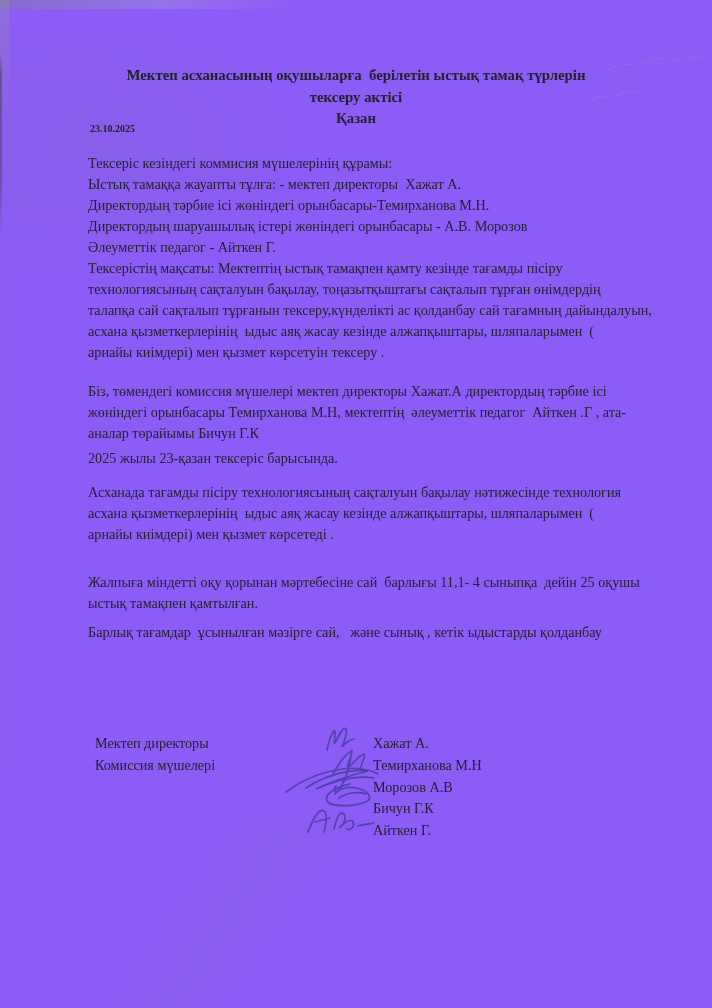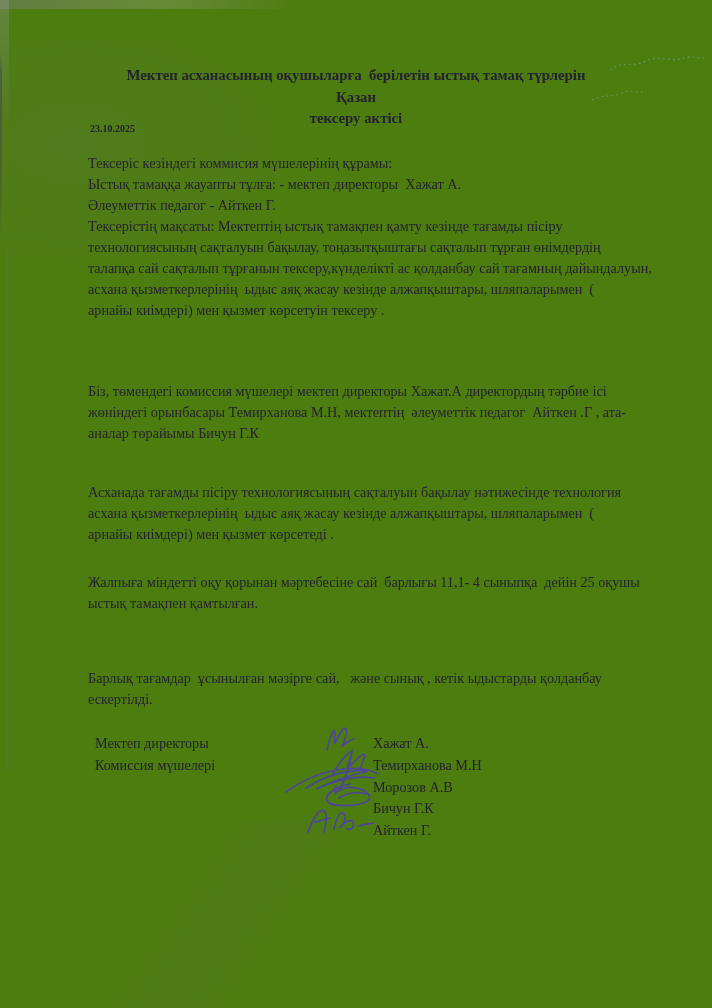--- a/index.html
+++ b/index.html
@@ -1,19 +1,19 @@
 <!DOCTYPE html>
 <html><head>
 <meta charset="utf-8">
 <style>
   html,body{margin:0;padding:0;background:#e8e8ea;}
   .scan{
     position:relative;
     width:712px;height:1008px;
-    background:#4d7c0f;
+    background:#8b5cf6;
     overflow:hidden;
     font-family:"Liberation Serif","DejaVu Serif",serif;
     color:#232330;
   }
   
   .edge-top{position:absolute;left:0;top:0;width:300px;height:9px;
     background:linear-gradient(90deg,rgba(130,130,140,.40),rgba(190,190,198,.22) 55%,rgba(255,255,255,0));
     pointer-events:none;}
   .edge-left{position:absolute;left:0;top:0;width:9px;height:130px;
     background:linear-gradient(180deg,rgba(150,150,160,.35),rgba(255,255,255,0));
@@ -30,21 +30,21 @@
   .crease-midleft{position:absolute;left:6px;top:250px;width:16px;height:520px;
     background:linear-gradient(90deg,rgba(130,130,148,.06),rgba(255,255,255,0));
     pointer-events:none;}
   
   .line{white-space:pre;height:21px;line-height:21px;font-size:14.2px;}
   .title{position:absolute;left:0;top:65px;width:712px;text-align:center;font-weight:bold;}
   .title .line{height:21.5px;line-height:21.5px;font-size:14.8px;}
   .date{position:absolute;left:90px;top:118px;font-weight:bold;font-size:10px;line-height:21px;white-space:pre;}
   .para{position:absolute;left:88px;}
   .p1{top:153px;} .p2{top:381px;} .pdate{top:448px;}
-  .p3{top:482px;} .p4{top:572px;} .p5{top:622px;margin-top:46px;}
+  .p3{top:482px;} .p4{top:572px;} .p5{top:622px;}
   .sig-labels{position:absolute;left:95px;top:733px;}
   .sig-labels .line{height:21.8px;line-height:21.8px;}
   .sig-names{position:absolute;left:373px;top:733px;}
   .sig-names .line{height:21.8px;line-height:21.8px;}
   .sig-ink{position:absolute;left:278px;top:714px;width:112px;height:126px;pointer-events:none;}
   .pen-marks{position:absolute;left:584px;top:48px;width:126px;height:62px;pointer-events:none;}
 </style>
 </head>
 <body>
 
@@ -57,58 +57,62 @@
   <div class="edge-left"></div>
   <div class="edge-left-dark"></div>
 
   <svg class="pen-marks" viewBox="0 0 126 62">
     <path d="M26,22 C38,12 50,20 62,13 C74,6 88,15 100,10 C108,7 116,12 122,9" fill="none" stroke="#74aca0" stroke-width="1.3" stroke-dasharray="2 3" opacity="0.5"></path>
     <path d="M8,52 C18,46 28,50 38,45 C46,41 54,46 62,43" fill="none" stroke="#8fa8a4" stroke-width="1.2" stroke-dasharray="2 3" opacity="0.45"></path>
   </svg>
 
   <div class="title">
     <div class="line">Мектеп асханасының оқушыларға  берілетін ыстық тамақ түрлерін</div>
+    <div class="line">тексеру актісі</div>
     <div class="line">Қазан</div>
-    <div class="line">тексеру актісі</div>
   </div>
 
   <div class="date">23.10.2025</div>
 
   <div class="para p1">
     <div class="line">Тексеріс кезіндегі коммисия мүшелерінің құрамы:</div>
     <div class="line">Ыстық тамаққа жауапты тұлға: - мектеп директоры  Хажат А.</div>
+    <div class="line">Директордың тәрбие ісі жөніндегі орынбасары-Темирханова М.Н.</div>
+    <div class="line">Директордың шаруашылық істері жөніндегі орынбасары - А.В. Морозов</div>
     <div class="line">Әлеуметтік педагог - Айткен Г.</div>
     <div class="line">Тексерістің мақсаты: Мектептің ыстық тамақпен қамту кезінде тағамды пісіру</div>
     <div class="line">технологиясының сақталуын бақылау, тоңазытқыштағы сақталып тұрған өнімдердің</div>
     <div class="line">талапқа сай сақталып тұрғанын тексеру,күнделікті ас қолданбау сай тағамның дайындалуын,</div>
     <div class="line">асхана қызметкерлерінің  ыдыс аяқ жасау кезінде алжапқыштары, шляпаларымен  (</div>
     <div class="line">арнайы киімдері) мен қызмет көрсетуін тексеру .</div>
   </div>
 
   <div class="para p2">
     <div class="line">Біз, төмендегі комиссия мүшелері мектеп директоры Хажат.А директордың тәрбие ісі</div>
     <div class="line">жөніндегі орынбасары Темирханова М.Н, мектептің  әлеуметтік педагог  Айткен .Г , ата-</div>
     <div class="line">аналар төрайымы Бичун Г.К</div>
   </div>
 
+  <div class="para pdate">
+    <div class="line">2025 жылы 23-қазан тексеріс барысында.</div>
+  </div>
 
   <div class="para p3">
     <div class="line">Асханада тағамды пісіру технологиясының сақталуын бақылау нәтижесінде технология</div>
     <div class="line">асхана қызметкерлерінің  ыдыс аяқ жасау кезінде алжапқыштары, шляпаларымен  (</div>
     <div class="line">арнайы киімдері) мен қызмет көрсетеді .</div>
   </div>
 
   <div class="para p4">
     <div class="line">Жалпыға міндетті оқу қорынан мәртебесіне сай  барлығы 11,1- 4 сыныпқа  дейін 25 оқушы</div>
     <div class="line">ыстық тамақпен қамтылған.</div>
   </div>
 
   <div class="para p5">
     <div class="line">Барлық тағамдар  ұсынылған мәзірге сай,   және сынық , кетік ыдыстарды қолданбау</div>
-    <div class="line">ескертілді.</div>
   </div>
 
   <div class="sig-labels">
     <div class="line">Мектеп директоры</div>
     <div class="line">Комиссия мүшелері</div>
   </div>
 
   <svg class="sig-ink" viewBox="0 0 112 126">
     <g fill="none" stroke="#4c41a4" stroke-width="1.7" stroke-linecap="round" opacity="0.92">
       <path d="M49,36 C52,22 57,12 57,19 C57,26 55,33 58,27 C62,19 66,12 68,15 C70,18 66,28 64,33 C66,30 71,26 76,25"></path>

